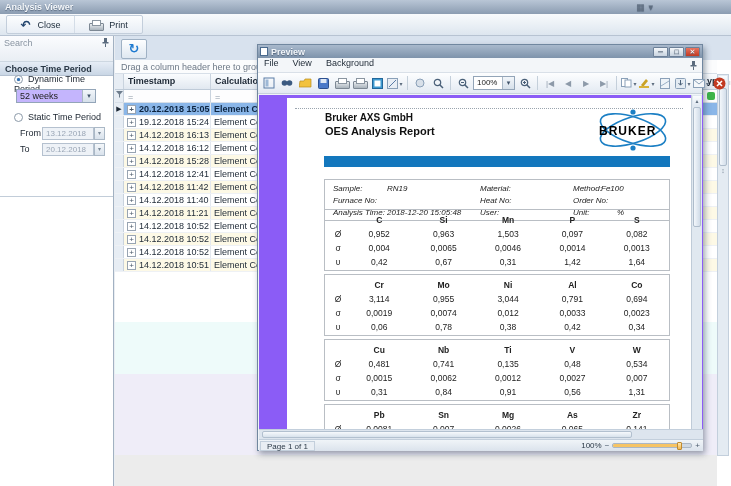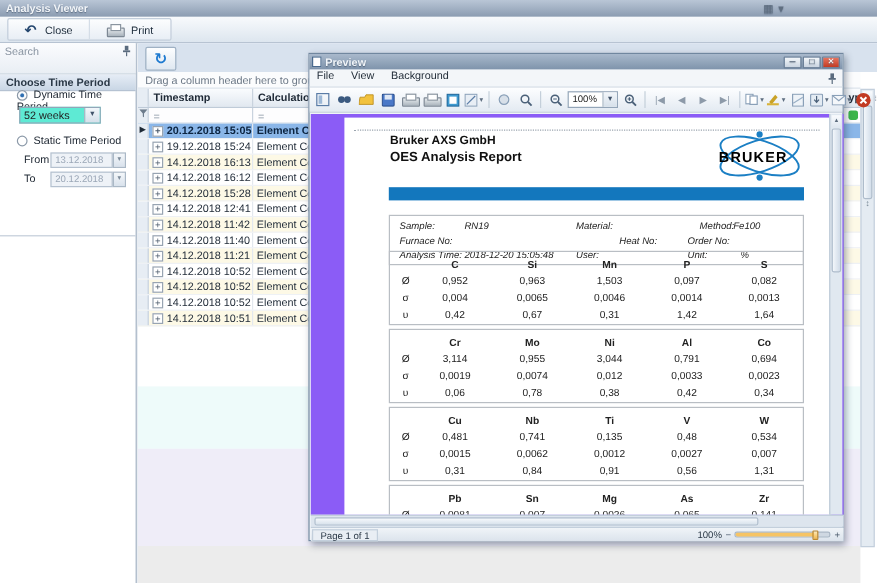--- a/index.html
+++ b/index.html
@@ -23,21 +23,21 @@
   .ic-printer:after { content:""; position:absolute; left:3px; top:0; width:7px; height:4px; background:#fff; border:1px solid #8a95a0; }
 
   
   .sidebar { left:0; top:36px; width:114px; height:450px; background:#fff; border-right:1px solid #a2b1c2; }
   .sb-search { height:26px; background:linear-gradient(#fbfcfe,#e9eef4); border-bottom:1px solid #cdd7e1; color:#8a95a2; padding:2px 4px; position:relative; }
   .sb-pin { position:absolute; right:4px; top:2px; }
   .sb-head { height:14px; background:linear-gradient(#e6edf6,#c9d6e5); border-bottom:1px solid #b5c2d2; color:#2a3846; padding:2px 5px; font-weight:bold; }
   .radio { width:9px; height:9px; border:1px solid #8c9aa9; border-radius:50%; background:#fff; display:inline-block; vertical-align:-2px; margin-right:5px; position:relative; }
   .radio.sel:after { content:""; position:absolute; left:2px; top:2px; width:3px; height:3px; border-radius:50%; background:#2f6fb2; box-shadow:0 0 1px #2f6fb2; }
   .sb-row { position:absolute; left:14px; color:#1c2530; }
-  .combo { position:absolute; left:16px; width:68px; height:14px; border:1px solid #93a5b8; background:#5eead4; font-size:9px; line-height:12px; padding-left:3px; color:#222; }
+  .combo { position:absolute; left:16px; width:80px; height:14px; border:1px solid #93a5b8; background:#c4b5fd; font-size:9px; line-height:12px; padding-left:3px; color:#222; }
   .combo .car { position:absolute; right:0; top:0; width:13px; height:12px; background:linear-gradient(#f2f6fa,#d6e0ea); border-left:1px solid #aab8c6; text-align:center; color:#41536a; font-size:7px; line-height:12px; }
   .datefield { position:absolute; width:52px; height:13px; border:1px solid #b5c1cf; background:#eef2f7; color:#9aa6b6; font-size:8px; line-height:11px; padding-left:3px; }
   .datefield .dbtn { position:absolute; right:-12px; top:-1px; width:11px; height:13px; background:linear-gradient(#f4f7fa,#d9e2ec); border:1px solid #aab8c6; font-size:6px; color:#7b8а99; color:#7b8a99; text-align:center; line-height:11px; }
   .sb-split { position:absolute; left:0; top:160px; width:113px; border-top:1px solid #c2cdd9; }
 
   
   .gridpanel { left:115px; top:36px; width:616px; height:450px; background:#fff; }
   .gp-strip { position:absolute; left:0; top:0; width:616px; height:24px; background:#d8e2ee; }
   .refresh-btn { position:absolute; left:6px; top:3px; width:26px; height:20px; border:1px solid #9fb1c4; border-radius:2px; background:linear-gradient(#fdfeff,#dfe8f1); text-align:center; }
   .refresh-btn span { color:#1e7ad0; font-size:13px; font-weight:bold; line-height:18px; }
@@ -452,25 +452,25 @@
       <div class="rp-bar" id="accent-bar" style="background: rgb(19, 119, 189);"></div>
 
       <div class="rp-info">
         <div class="ri-col" style="left:8px;">
           <div class="ri-row"><span class="ri-lab" style="width:54px;">Sample:</span><span>RN19</span></div>
           <div class="ri-row"><span class="ri-lab" style="width:54px;">Furnace No:</span><span></span></div>
           <div class="ri-row"><span class="ri-lab" style="width:54px;">Analysis Time:</span><span>2018-12-20   15:05:48</span></div>
         </div>
         <div class="ri-col" style="left:155px;">
           <div class="ri-row"><span class="ri-lab" style="width:40px;">Material:</span><span></span></div>
-          <div class="ri-row"><span class="ri-lab" style="width:40px;margin-left:36px;">Heat No:</span><span></span></div>
+          <div class="ri-row"><span class="ri-lab" style="width:40px;">Heat No:</span><span></span></div>
           <div class="ri-row"><span class="ri-lab" style="width:40px;">User:</span><span></span></div>
         </div>
         <div class="ri-col" style="left:248px;">
-          <div class="ri-row"><span class="ri-lab" style="width:28px;margin-left:10px;">Method:</span><span>Fe100</span></div>
+          <div class="ri-row"><span class="ri-lab" style="width:28px;">Method:</span><span>Fe100</span></div>
           <div class="ri-row"><span class="ri-lab" style="width:44px;">Order No:</span><span></span></div>
           <div class="ri-row"><span class="ri-lab" style="width:44px;">Unit:</span><span>%</span></div>
         </div>
       </div>
 
       <div id="report-tables">
           <div class="rt-box" style="top: 111px;">
             <div class="rt-row rt-head">
               <div class="rt-cell">C</div>
               <div class="rt-cell">Si</div>

